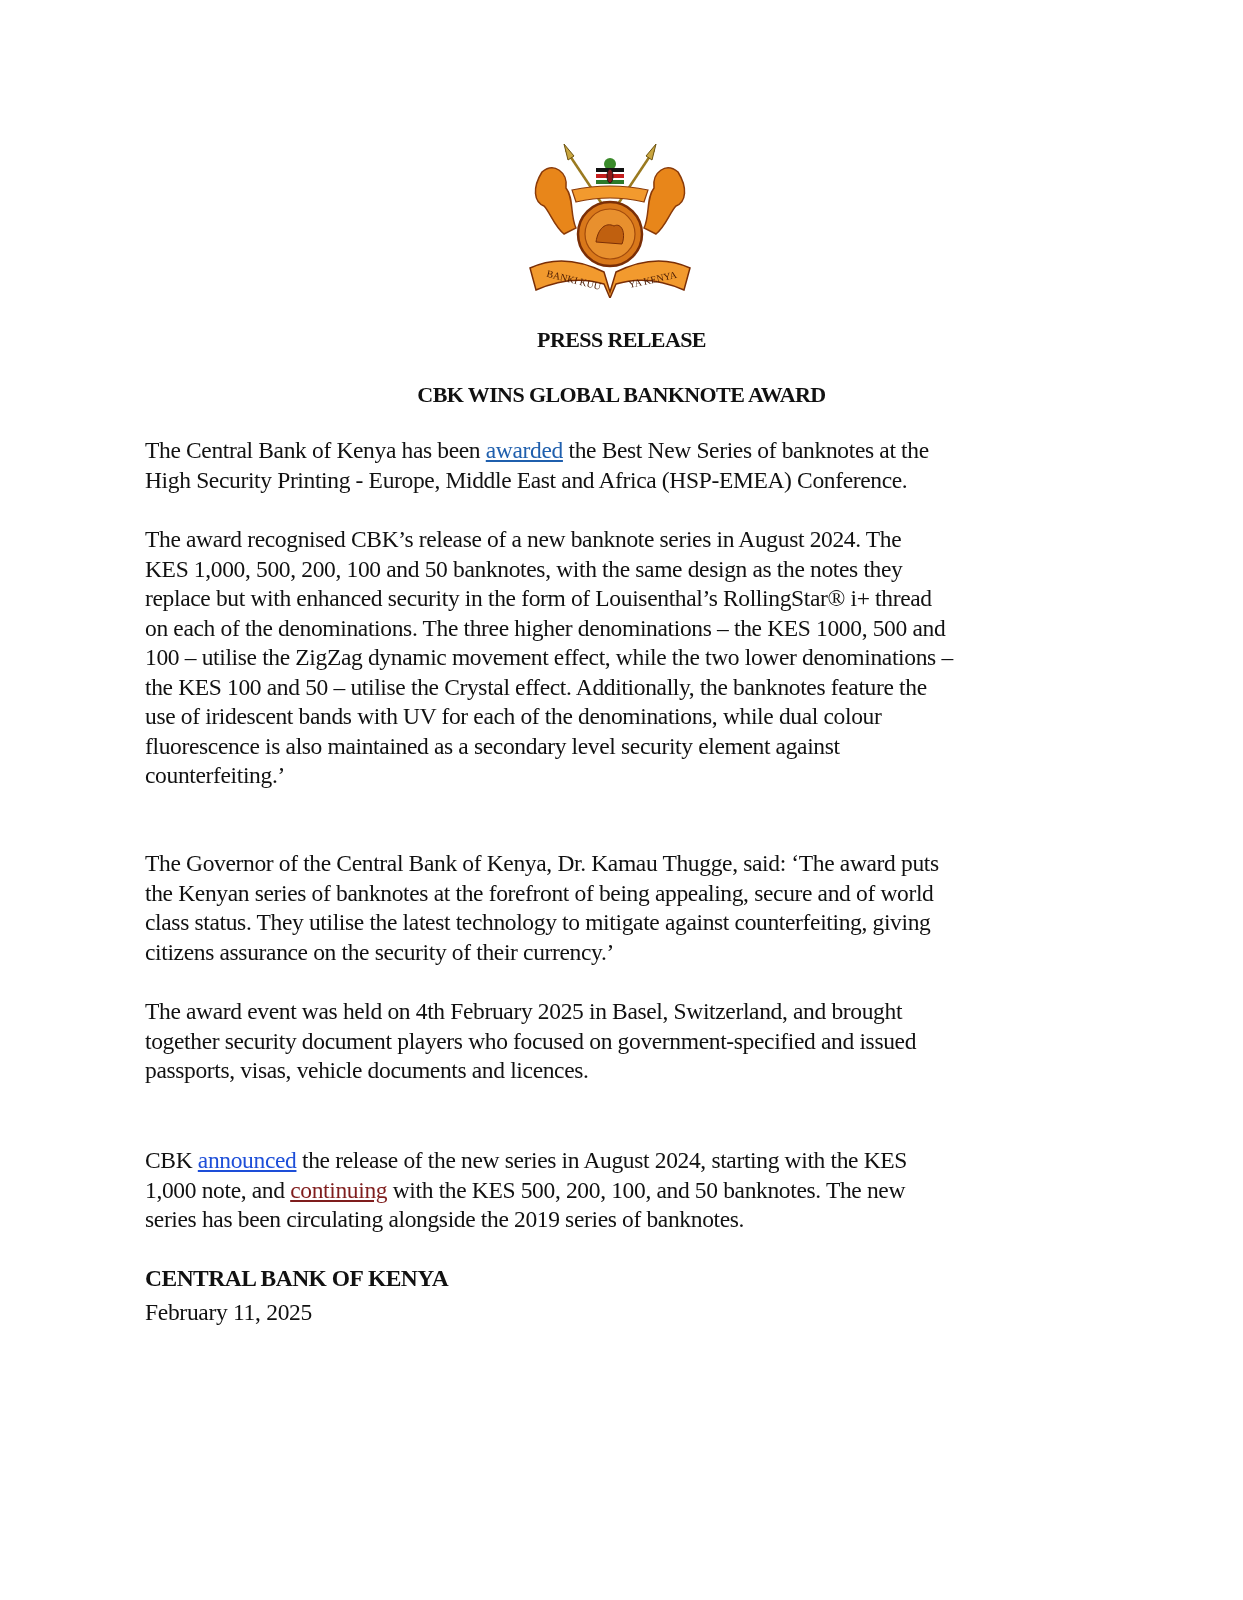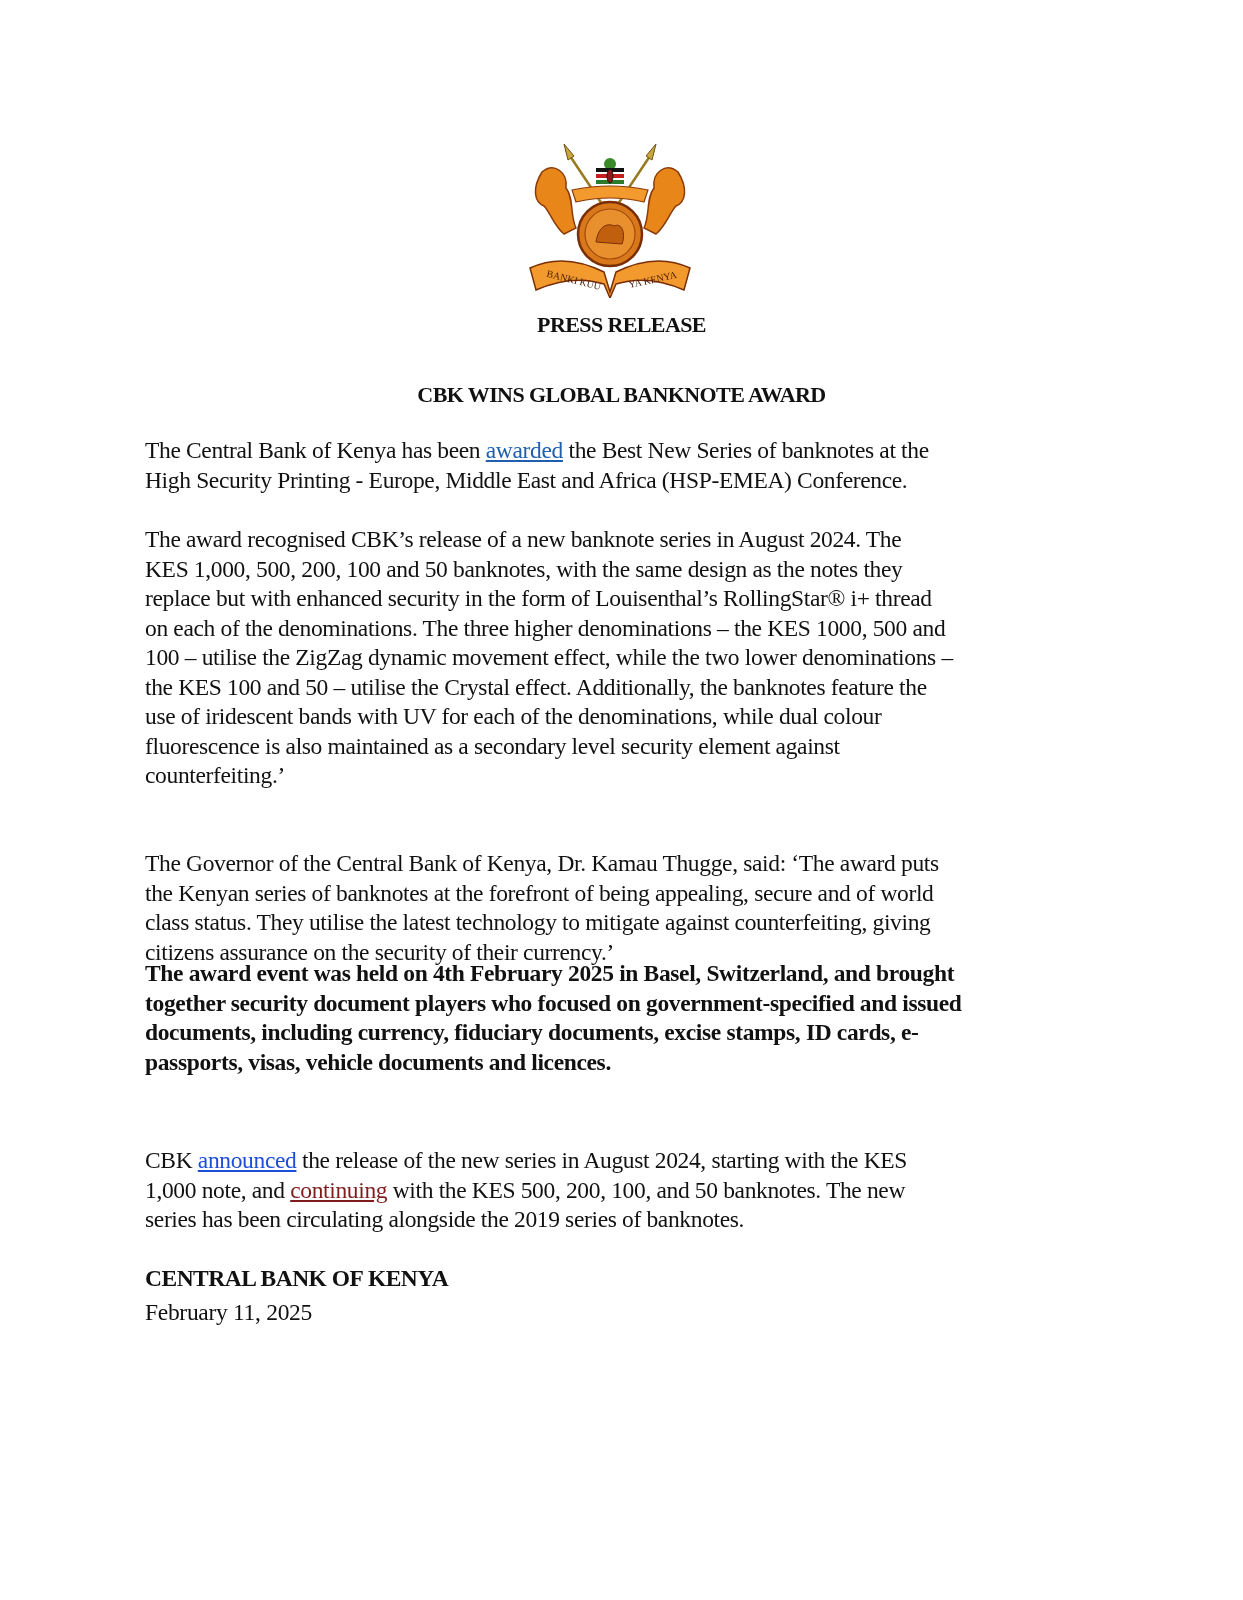--- a/index.html
+++ b/index.html
@@ -2,28 +2,28 @@
 <html><head>
   <meta charset="utf-8">
   <style>
     html, body { margin: 0; padding: 0; background: #ffffff; }
     body { width: 1243px; height: 1600px; position: relative; overflow: hidden;
       font-family: "Liberation Serif", "DejaVu Serif", serif; color: #111111; }
     .page { position: absolute; left: 0; top: 0; width: 1243px; height: 1600px; background: #fff; }
     .logo { position: absolute; left: 524px; top: 142px; width: 172px; height: 156px; }
     .heading { position: absolute; left: 0; width: 1243px; text-align: center;
       font-weight: bold; font-size: 22px; letter-spacing: -0.6px; }
-    .h1 { top: 312px; }
+    .h1 { top: 327px; }
     .h2 { top: 382px; }
     .para { position: absolute; left: 145px; width: 940px; font-size: 23.5px;
       line-height: 29.5px; letter-spacing: -0.35px; }
     .p1 { top: 436px; }
     .p2 { top: 525px; }
     .p3 { top: 849px; }
-    .p4 { top: 959px; font-weight: bold; }
+    .p4 { top: 997px; }
     .p5 { top: 1146px; }
     .sig { position: absolute; left: 145px; top: 1265px; font-size: 23.5px; font-weight: bold; letter-spacing: -0.5px; }
     .date { position: absolute; left: 145px; top: 1299px; font-size: 23.5px; letter-spacing: -0.3px; }
     .link { color: #1F5FAD; text-decoration: underline; cursor: pointer; text-align: center; }
     .line { display: block; white-space: nowrap; }
   </style>
 </head>
 <body>
 
 <div class="page">
@@ -82,21 +82,20 @@
   <div class="para p3">
     <span class="line">The Governor of the Central Bank of Kenya, Dr. Kamau Thugge, said: ‘The award puts</span>
     <span class="line">the Kenyan series of banknotes at the forefront of being appealing, secure and of world</span>
     <span class="line">class status. They utilise the latest technology to mitigate against counterfeiting, giving</span>
     <span class="line">citizens assurance on the security of their currency.’</span>
   </div>
 
   <div class="para p4">
     <span class="line">The award event was held on 4th February 2025 in Basel, Switzerland, and brought</span>
     <span class="line">together security document players who focused on government-specified and issued</span>
-    <span class="line">documents, including currency, fiduciary documents, excise stamps, ID cards, e-</span>
     <span class="line">passports, visas, vehicle documents and licences.</span>
   </div>
 
   <div class="para p5">
     <span class="line"><span>CBK </span><a class="link" style="color: #1d4ed8;">announced</a><span> the release of the new series in August 2024, starting with the KES</span></span>
     <span class="line"><span>1,000 note, and </span><a class="link" style="color: #7f1d1d;">continuing</a><span> with the KES 500, 200, 100, and 50 banknotes. The new</span></span>
     <span class="line">series has been circulating alongside the 2019 series of banknotes.</span>
   </div>
 
   <div class="sig">CENTRAL BANK OF KENYA</div>

